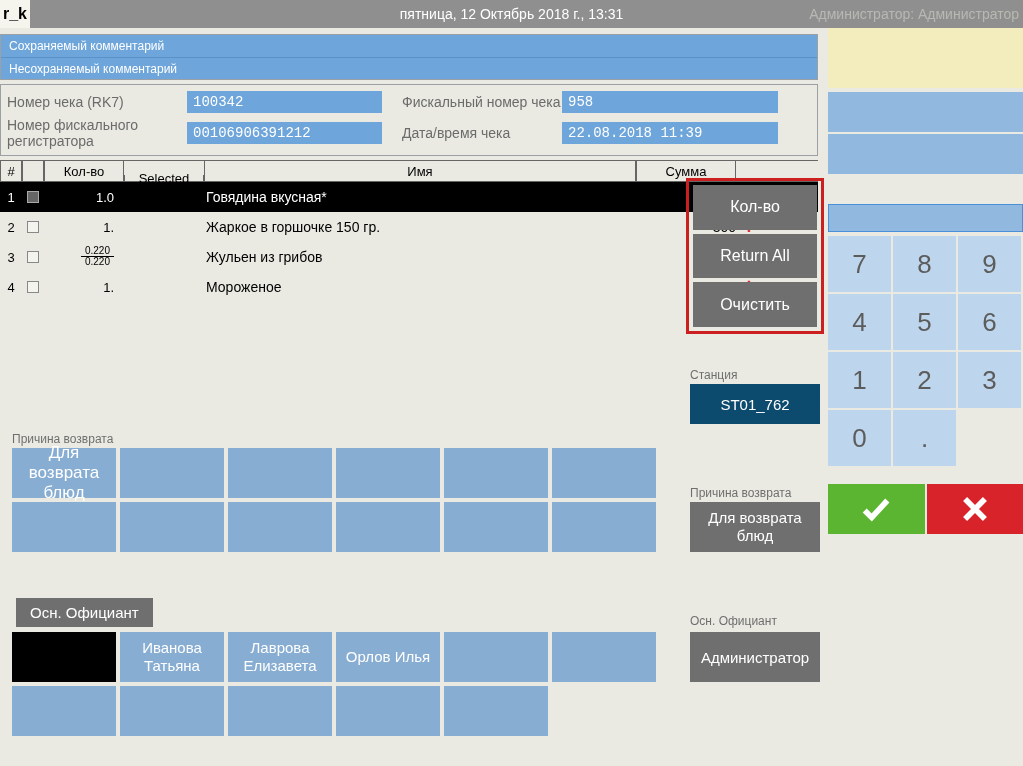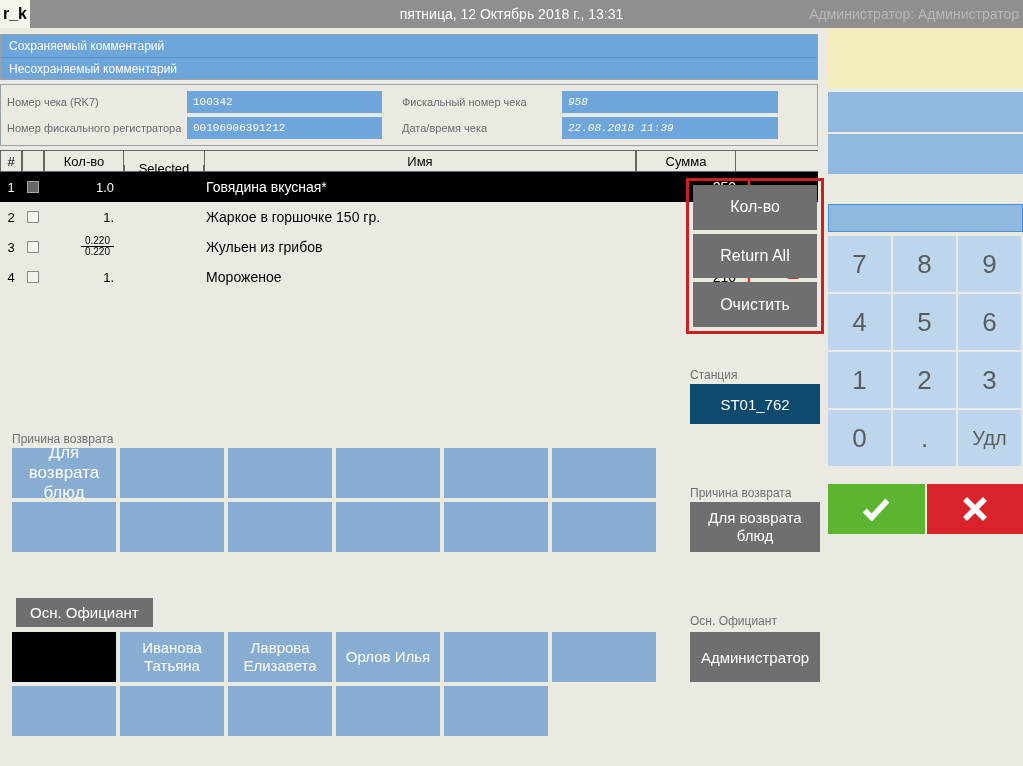--- a/index.html
+++ b/index.html
@@ -16,25 +16,25 @@
   .left { width: 828px; }
   .right { width: 195px; }
 
   
   .comments { border: 1px solid #9aa0a4; margin: 6px 10px 4px 0; }
   .comment-row { background: #6ea5da; color: #fff; font-size: 12px; padding: 4px 8px; height: 22px; }
   .comment-row + .comment-row { border-top: 1px solid #5a92c8; }
 
   
   .info-box { border: 1px solid #9aa0a4; margin: 0 10px 4px 0; padding: 6px 6px; }
-  .info-row { display: flex; align-items: center; margin-bottom: 4px; font-size: 11px; }
+  .info-row { display: flex; align-items: center; margin-bottom: 4px; font-size: 14px; }
   .info-label { width: 180px; color: #6b6b6b; }
   .info-val1 { width: 195px; background: #6ea5da; color: #fff; padding: 2px 6px; height: 22px; display:flex; align-items:center; font-family: "Courier New", monospace; overflow:hidden; }
   .info-label2 { width: 180px; color: #6b6b6b; }
-  .info-val2 { width: 216px; background: #6ea5da; color: #fff; padding: 2px 6px; height: 22px; display:flex; align-items:center; font-family: "Courier New", monospace; font-style: italic; }
+  .info-val2 { width: 216px; background: #6ea5da; color: #fff; padding: 2px 6px; height: 22px; display:flex; align-items:center; font-family: "Courier New", monospace; }
 
   
   .tbl-header { display: flex; border-top: 1px solid #666; border-bottom: 1px solid #666; font-size: 13px; height: 22px; align-items: stretch; margin-right: 10px; }
   .tbl-header > div { border-right: 1px solid #666; border-left: 1px solid #666; display:flex; align-items:center; justify-content:center; }
   .col-num { width: 22px; }
   .col-chk { width: 22px; }
   .col-qty { width: 80px; }
   .col-sel { width: 80px; margin-top: 14px; }
   .col-name { flex: 1; }
   .col-sum { width: 100px; }
@@ -197,21 +197,20 @@
         <div class="key">8</div>
         <div class="key">9</div>
         <div class="key">4</div>
         <div class="key">5</div>
         <div class="key">6</div>
         <div class="key">1</div>
         <div class="key">2</div>
         <div class="key">3</div>
         <div class="key">0</div>
         <div class="key">.</div>
-        <div class="key del">Удл</div>
       </div>
     <div class="confirm-row">
       <div class="btn btn-ok">
         <svg viewBox="0 0 24 24">
             <path fill="none" stroke="#fff" stroke-width="4" d="M4 13l5 5L20 6"></path>
           </svg>
       </div>
       <div class="btn btn-cancel">
         <svg viewBox="0 0 24 24">
             <path fill="none" stroke="#fff" stroke-width="4" d="M5 5l14 14M19 5L5 19"></path>

